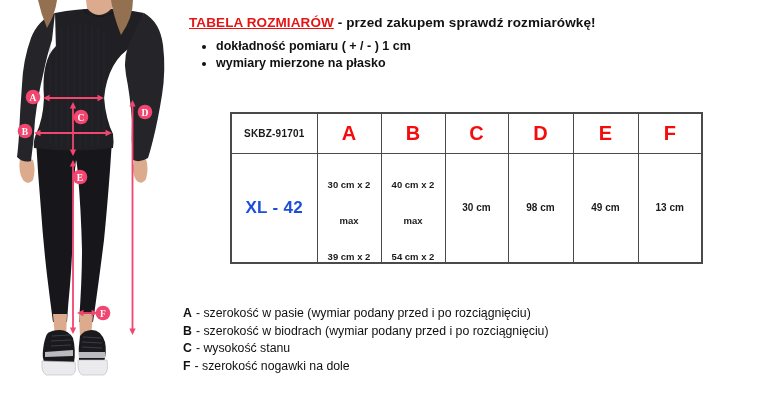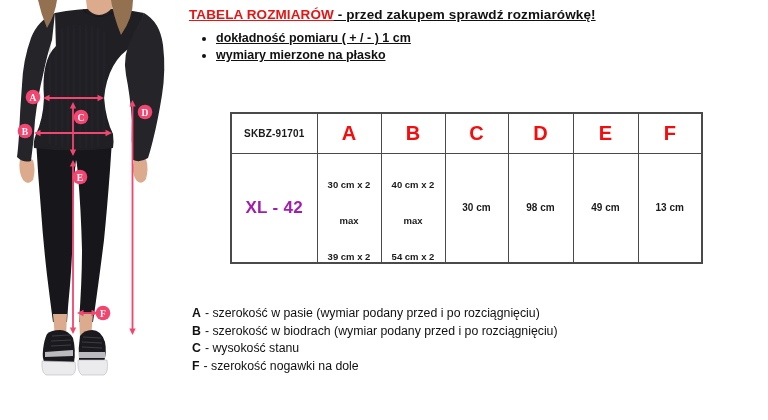--- a/index.html
+++ b/index.html
@@ -3,38 +3,38 @@
 <meta charset="utf-8">
 <style>
   html,body { margin:0; padding:0; }
   .screen {
     position:relative; width:768px; height:420px; background:#ffffff;
     font-family:"Liberation Sans", sans-serif; overflow:hidden; color:#111;
   }
   
   .figure-wrap { position:absolute; left:0; top:0; width:185px; height:420px; }
   
-  .header { position:absolute; left:189px; top:7px; width:575px;text-decoration:underline; }
+  .header { position:absolute; left:189px; top:15px; width:575px; }
   .title-line { font-size:13.5px; font-weight:bold; line-height:15px; letter-spacing:.1px; }
   .title-red { color:#e51515; text-decoration:underline; }
   .bullets { margin:8px 0 12px 0; padding:0 0 0 27px; list-style:disc; }
   .bullets li { font-size:12.5px; font-weight:bold; line-height:17px; }
   
   .size-table { position:absolute; left:230px; top:112px; border-collapse:collapse;
     table-layout:fixed; width:471px; border:2px solid #4a4a4a; }
   .size-table td { border:1px solid #4a4a4a; text-align:center; vertical-align:middle; padding:0; }
   .size-table tr.head { height:40px; }
   .size-table tr.body { height:39px; }
   .cell-code { font-size:10px; font-weight:bold; color:#1a1a1a; letter-spacing:.2px; }
   .cell-letter { font-size:20px; font-weight:bold; color:#f50d0d; }
-  .cell-size { font-size:17px; font-weight:bold; color:#a21caf; letter-spacing:.3px; }
+  .cell-size { font-size:17px; font-weight:bold; color:#1d4ed8; letter-spacing:.3px; }
   .cell-val { font-size:10px; font-weight:bold; color:#1a1a1a; }
   .cell-multi span { display:block; font-size:9.5px; font-weight:bold; line-height:11px; color:#1a1a1a;margin-top:25px; }
   
-  .legend { position:absolute; left:192px; top:305px; }
+  .legend { position:absolute; left:183px; top:305px; }
   .legend-row { font-size:12.3px; line-height:17.5px; white-space:nowrap; }
   .legend-row b { font-weight:bold; margin-right:4px; }
 </style>
 </head>
 <body>
 
 <div class="screen">
 
   <div class="figure-wrap">
     <svg width="185" height="420" viewBox="0 0 185 420" xmlns="http://www.w3.org/2000/svg">

